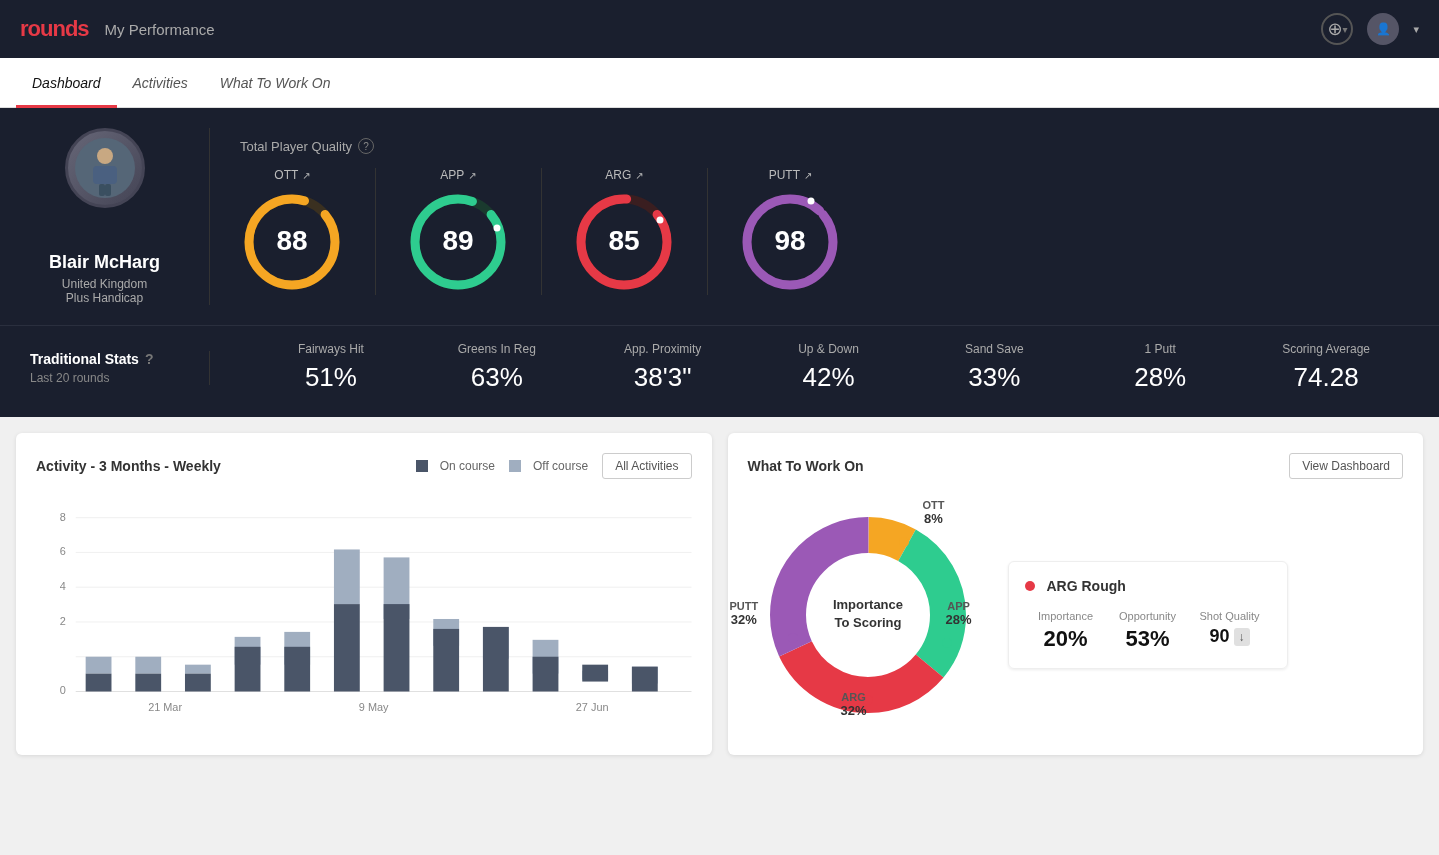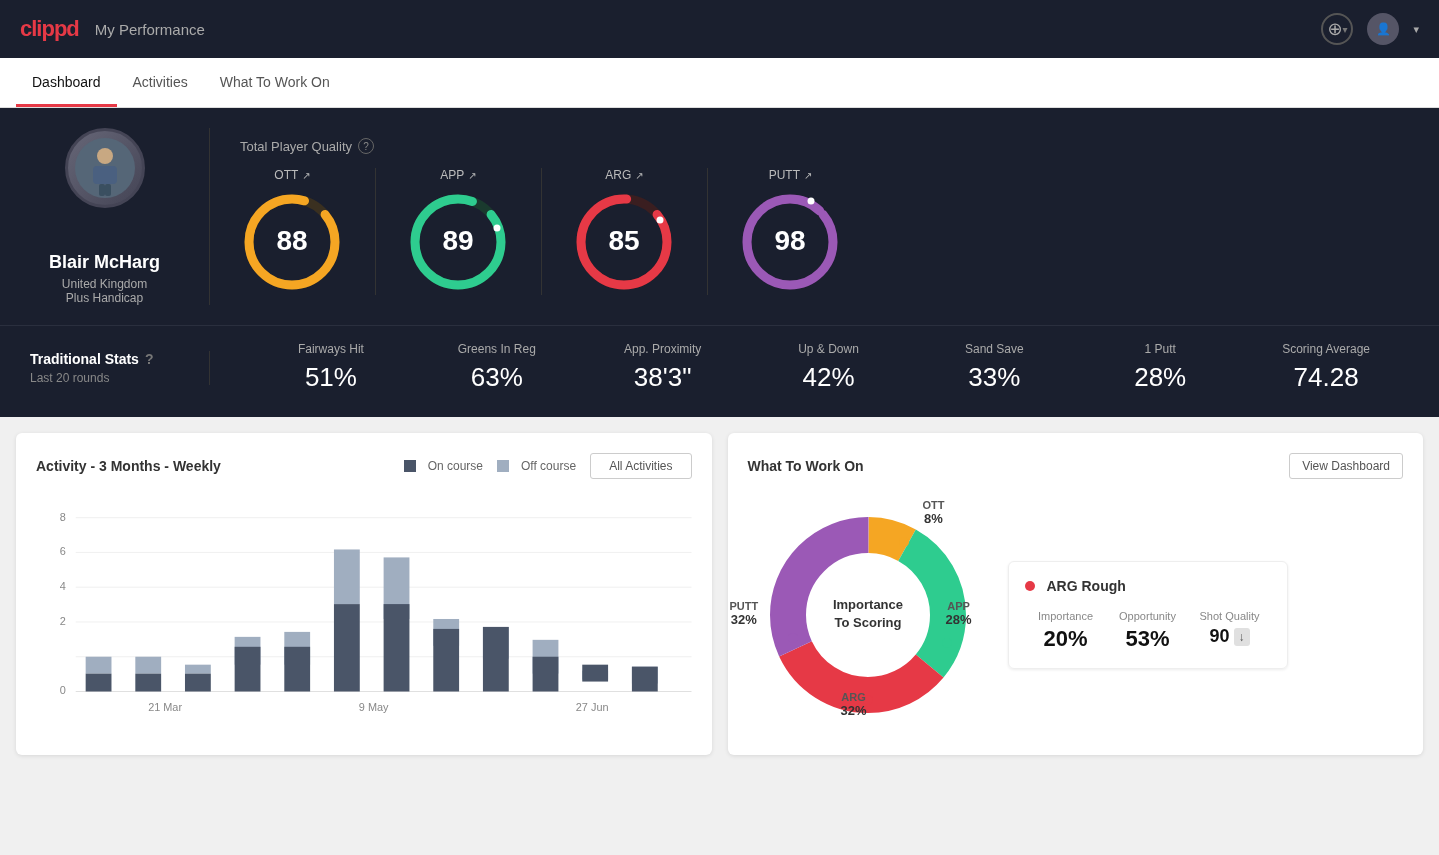--- a/index.html
+++ b/index.html
@@ -39,24 +39,25 @@
       border-radius: 50%;
       background: #556;
       display: flex; align-items: center; justify-content: center;
       color: #ccc; font-size: 12px; cursor: pointer;
     }
 
     
     .tabs {
       background: #fff;
       display: flex;
-      align-items: center;
+      align-items: flex-end;
       border-bottom: 1px solid #ddd;
       padding: 0 16px;
       height: 50px;
+      font-style: italic;
     }
     .tab {
       padding: 14px 16px;
       font-size: 14px;
       cursor: pointer;
       color: #555;
       border-bottom: 3px solid transparent;
       margin-bottom: -1px;
     }
     .tab.active {
@@ -242,21 +243,21 @@
     .legend-item {
       display: flex;
       align-items: center;
       gap: 12px;
       font-size: 12px;
       color: #666;
     }
     .all-activities-btn {
       border: 1px solid #ccc;
       background: #fff;
-      padding: 5px 18px;
+      padding: 5px 12px;
       font-size: 12px;
       cursor: pointer;
       border-radius: 3px;
       color: #555;
     }
     .chart-area {
       position: relative;
       height: 220px;
     }
 
@@ -356,21 +357,21 @@
       padding: 2px 5px;
       border-radius: 3px;
       color: #555;
     }
   </style>
 </head>
 <body>
 
 <header class="header">
   <div class="header-left">
-    <div class="header-logo">clippd</div>
+    <div class="header-logo">rounds</div>
     <span class="header-title">My Performance</span>
   </div>
   <div class="header-right">
     <div class="header-add-btn">
       <span>⊕</span>
       <span style="font-size:10px;color:#777;">▾</span>
     </div>
     <div class="header-profile">
       <span>👤</span>
     </div>

